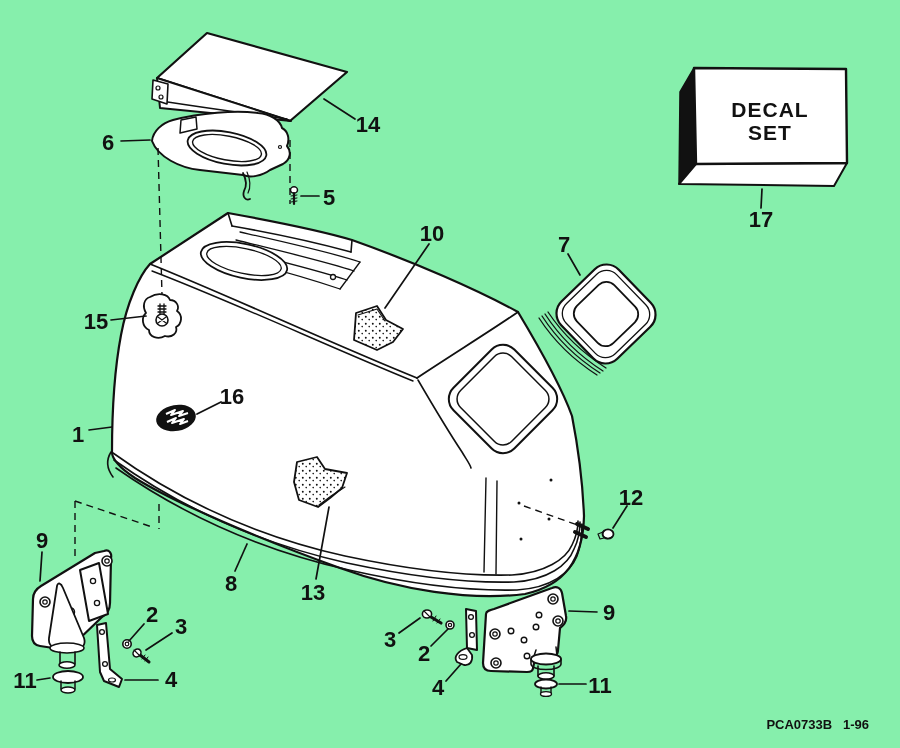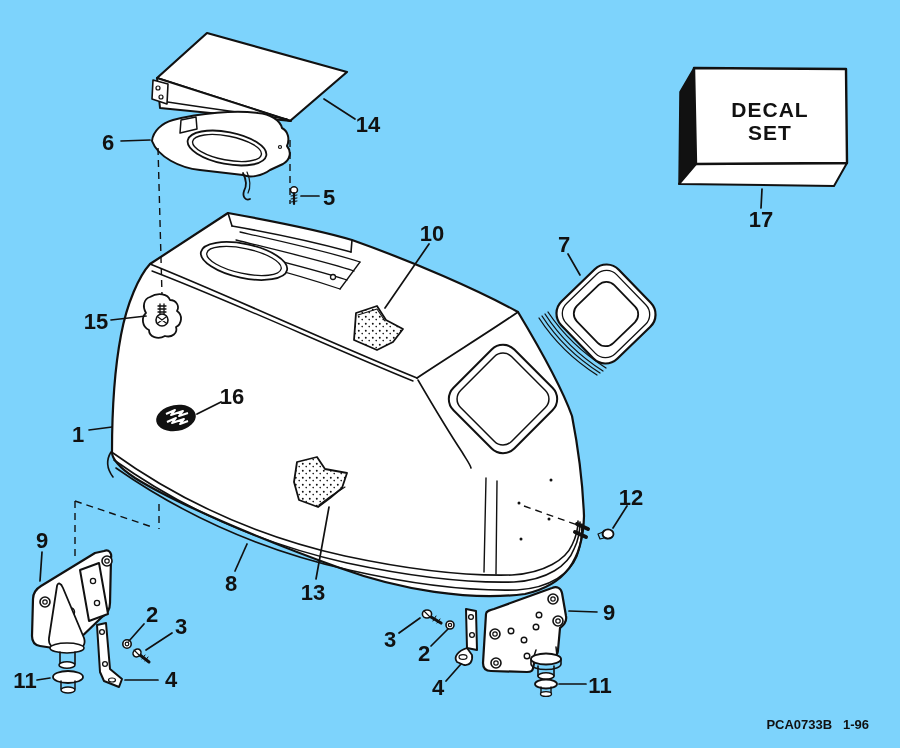--- a/index.html
+++ b/index.html
@@ -1,17 +1,17 @@
 <!DOCTYPE html>
 <html><head>
 <meta charset="utf-8">
 <style>
   html,body{margin:0;padding:0;background:#e8e8e8;}
   .page{
-    position:relative;width:900px;height:748px;background:#7dd3fc;
+    position:relative;width:900px;height:748px;background:#86efac;
     font-family:"Liberation Sans","DejaVu Sans",sans-serif;overflow:hidden;text-align:right;
   }
   svg{position:absolute;left:0;top:0;}
   .ln{stroke:#111;fill:none;stroke-linecap:round;stroke-linejoin:round;}
   .fw{fill:#ffffff;stroke:#111;stroke-linejoin:round;}
   .callout{font-family:"Liberation Sans","DejaVu Sans",sans-serif;
     font-size:22px;font-weight:700;fill:#111;}
   .leader{stroke:#111;stroke-width:1.7;fill:none;stroke-linecap:round;}
   .decal-text{font-family:"Liberation Sans","DejaVu Sans",sans-serif;
     font-size:21px;font-weight:700;fill:#111;letter-spacing:1px;}

